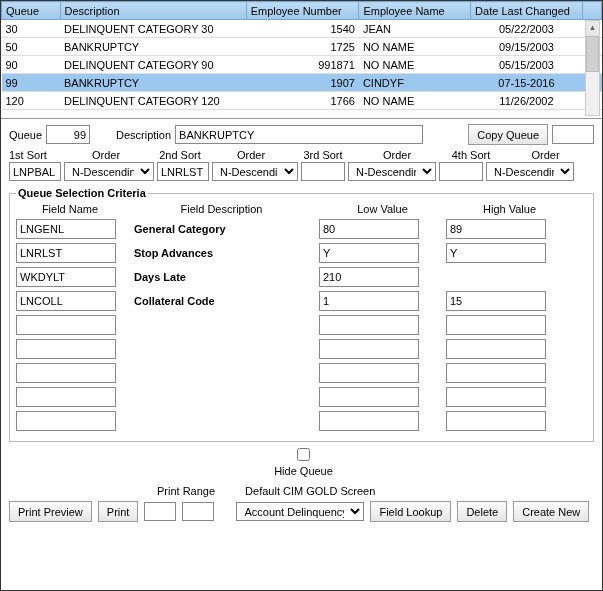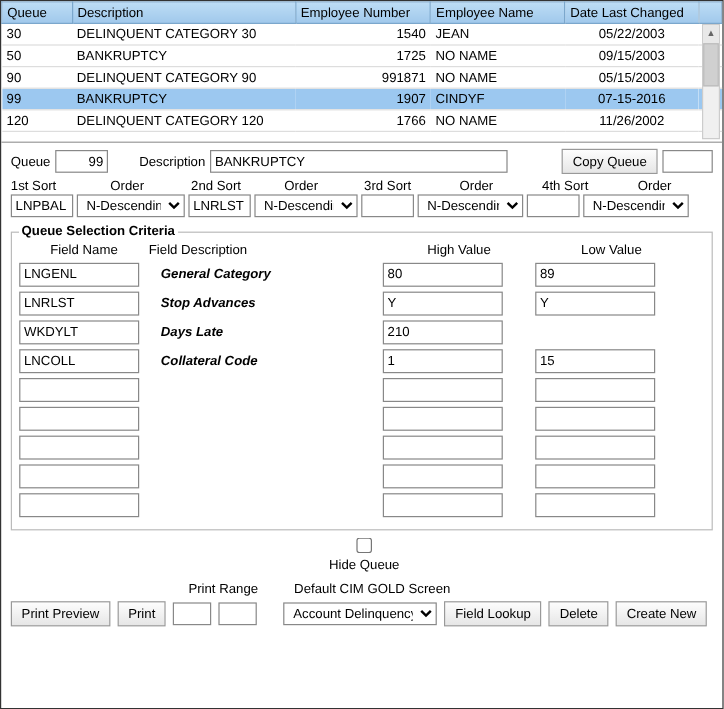--- a/index.html
+++ b/index.html
@@ -83,21 +83,21 @@
 
   fieldset.criteria {
     border: 1px solid #bbb;
     margin-top: 6px;
     padding: 4px 6px 6px 6px;
   }
   fieldset.criteria legend { font-size: 11px; font-weight: bold; padding: 0 2px;}
   .crit-hdr { display:flex; font-size:11px; margin-bottom:4px;}
   .crit-row { display:flex; align-items:center; margin-bottom: 4px;}
   .crit-fn { width: 108px; }
-  .crit-fd { width: 195px; font-weight: bold; font-size: 11px; padding-left: 10px; font-style: italic;}
+  .crit-fd { width: 195px; font-weight: bold; font-size: 11px; padding-left: 10px;}
   .crit-lv { width: 127px; }
   .crit-hv { width: 127px; }
   .crit-fn input, .crit-lv input, .crit-hv input { width: 100px; height: 20px;}
   .chk-row { margin: 6px 0 8px 4px; display:flex; align-items:center; gap:4px;flex-direction:column;}
   .chk-row input { width:13px; height:13px;}
   .save-row { text-align:right; margin-top: 18px;}
 </style>
 </head>
 <body>
 
@@ -193,23 +193,23 @@
     <input class="txt" style="width: 44px;" value="">
     <select class="sel" style="width:88px"><option>N-Descending</option></select>
     <input class="txt" style="width: 44px;" value="">
     <select class="sel" style="width:88px"><option>N-Descending</option></select>
   </div>
 
   <fieldset class="criteria">
     <legend>Queue Selection Criteria</legend>
     <div class="crit-hdr">
       <div style="width:108px;text-align:center">Field Name</div>
-      <div style="width:195px;">Field Description</div>
+      <div style="width:195px;text-align:center">Field Description</div>
+      <div style="width:127px;text-align:center">Low Value</div>
       <div style="width:127px;text-align:center">High Value</div>
-      <div style="width:127px;text-align:center">Low Value</div>
     </div>
     <div id="crit-rows">
         <div class="crit-row">
           <div class="crit-fn"><input class="txt" value="LNGENL" style=""></div>
           <div class="crit-fd">General Category</div>
           <div class="crit-lv"><input class="txt" value="80" style=""></div>
           <div class="crit-hv"><input class="txt" value="89" style=""></div>
         </div>
         <div class="crit-row">
           <div class="crit-fn"><input class="txt" value="LNRLST" style=""></div>

